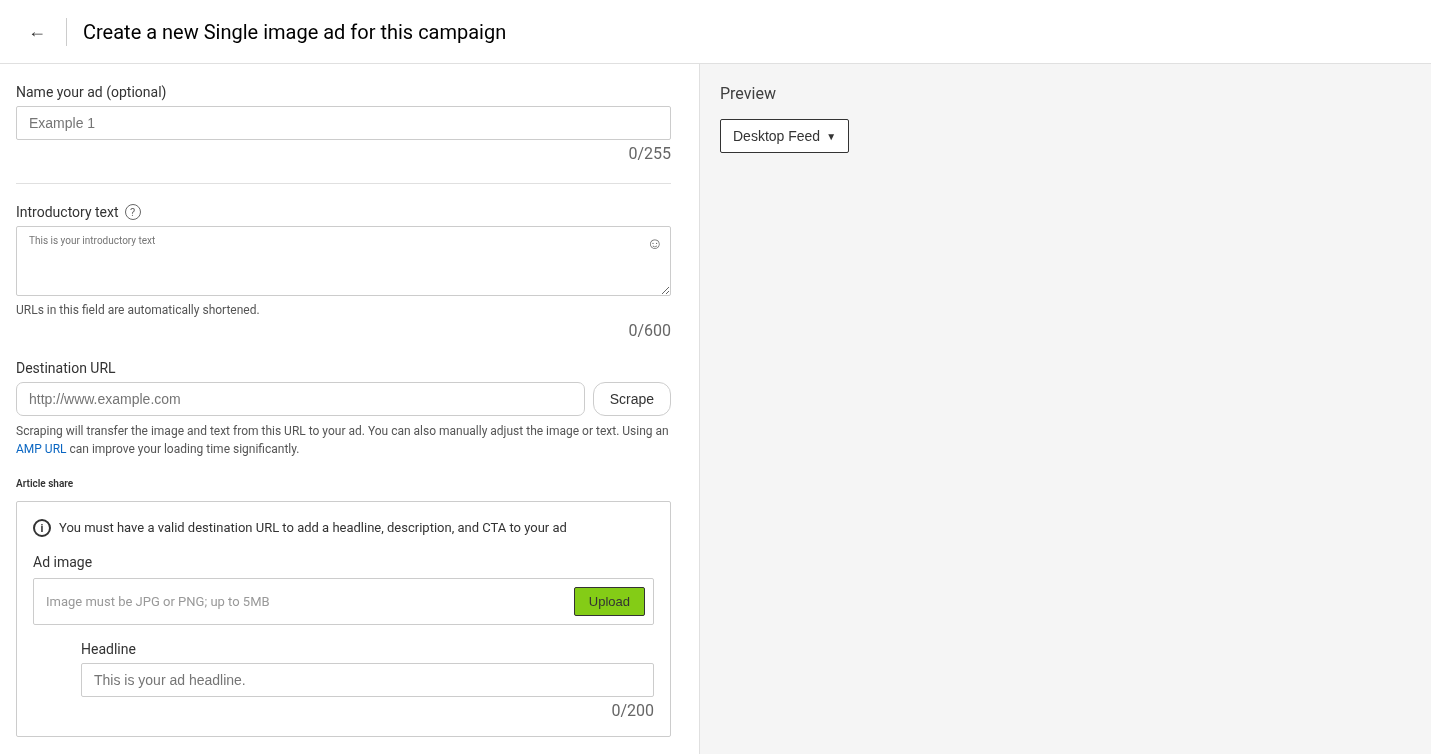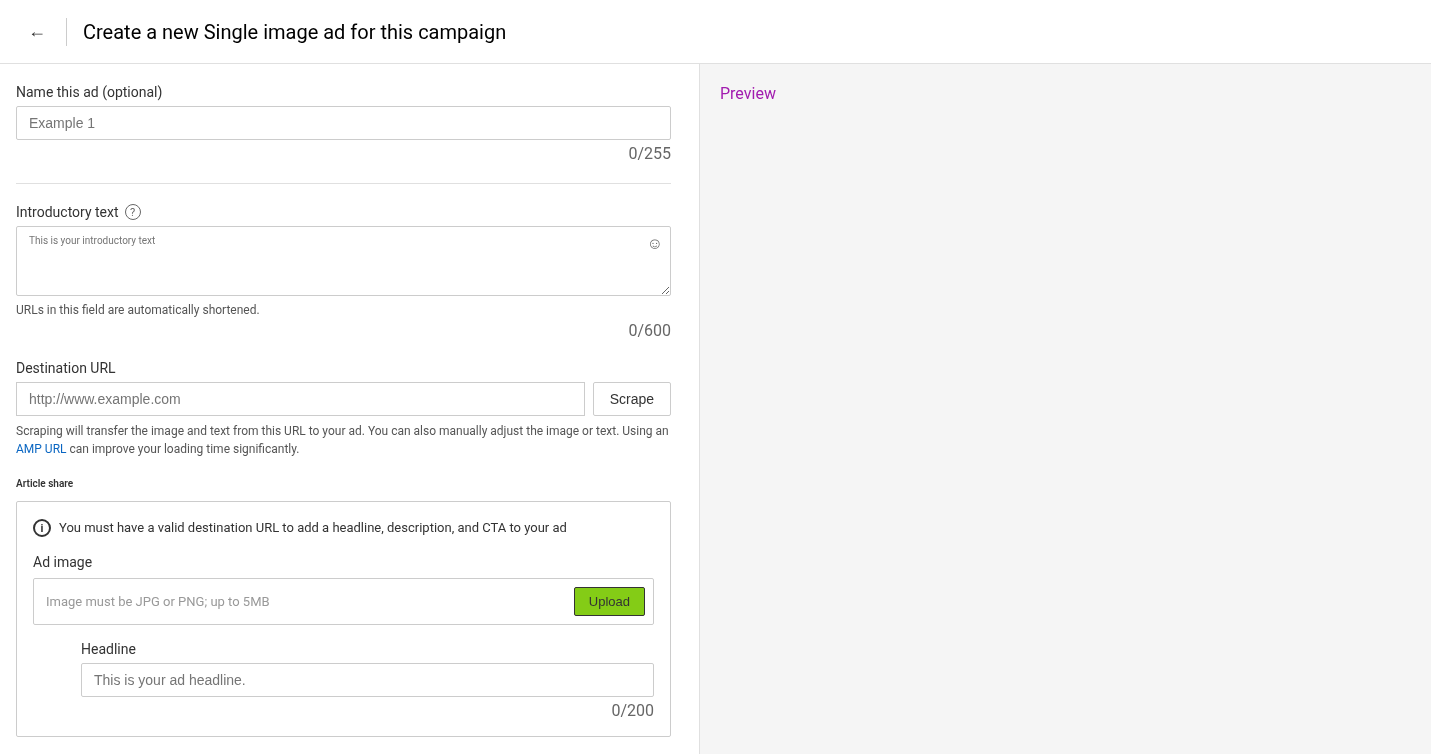--- a/index.html
+++ b/index.html
@@ -151,32 +151,32 @@
 
     .destination-row {
       display: flex;
       gap: 8px;
       align-items: center;
     }
 
     .url-input {
       flex: 1;
       border: 1px solid #ccc;
-      border-radius: 0;
+      border-radius: 7px;
       padding: 8px 12px;
       font-size: 14px;
       color: #0369a1;
       outline: none;
     }
 
     .scrape-btn {
       border: 1px solid #ccc;
       background: #fff;
       padding: 8px 16px;
-      border-radius: 2px;
+      border-radius: 12px;
       font-size: 14px;
       color: #333;
       cursor: pointer;
       white-space: nowrap;
     }
 
     .scrape-note {
       font-size: 12px;
       color: #555;
       margin-top: 6px;
@@ -281,21 +281,21 @@
       margin-top: 16px;
       display: flex;
       align-items: center;
       gap: 6px;
     }
 
     
     .preview-title {
       font-size: 16px;
       font-weight: 400;
-      color: #a21caf;
+      color: #404040;
       margin-bottom: 16px;
     }
 
     .preview-dropdown {
       display: inline-flex;
       align-items: center;
       gap: 6px;
       border: 1px solid #333;
       background: #fff;
       padding: 8px 12px;
@@ -321,21 +321,21 @@
   <div class="header-divider"></div>
   <h1 class="header-title">Create a new Single image ad for this campaign</h1>
 </div>
 
 <div class="main-layout">
 
   <div class="left-panel">
     <div class="inner-panel">
 
       <div class="field-group">
-        <div class="field-label">Name this ad (optional)</div>
+        <div class="field-label">Name your ad (optional)</div>
         <input type="text" class="text-input" placeholder="Example 1" style="">
         <div class="char-count">0/255</div>
       </div>
 
       <hr class="divider">
 
       <div class="field-group">
         <div class="field-label">
           <span>Introductory text</span>
           <span class="help-icon">?</span>
@@ -388,15 +388,19 @@
           <span>Description</span>
           <span class="help-icon">?</span>
         </div>
       </div>
 
     </div>
   </div>
 
   <div class="right-panel">
     <div class="preview-title">Preview</div>
+    <button class="preview-dropdown">
+      <span>Desktop Feed</span>
+      <span class="dropdown-arrow">▼</span>
+    </button>
   </div>
 
 </div>
 
 </body></html>

